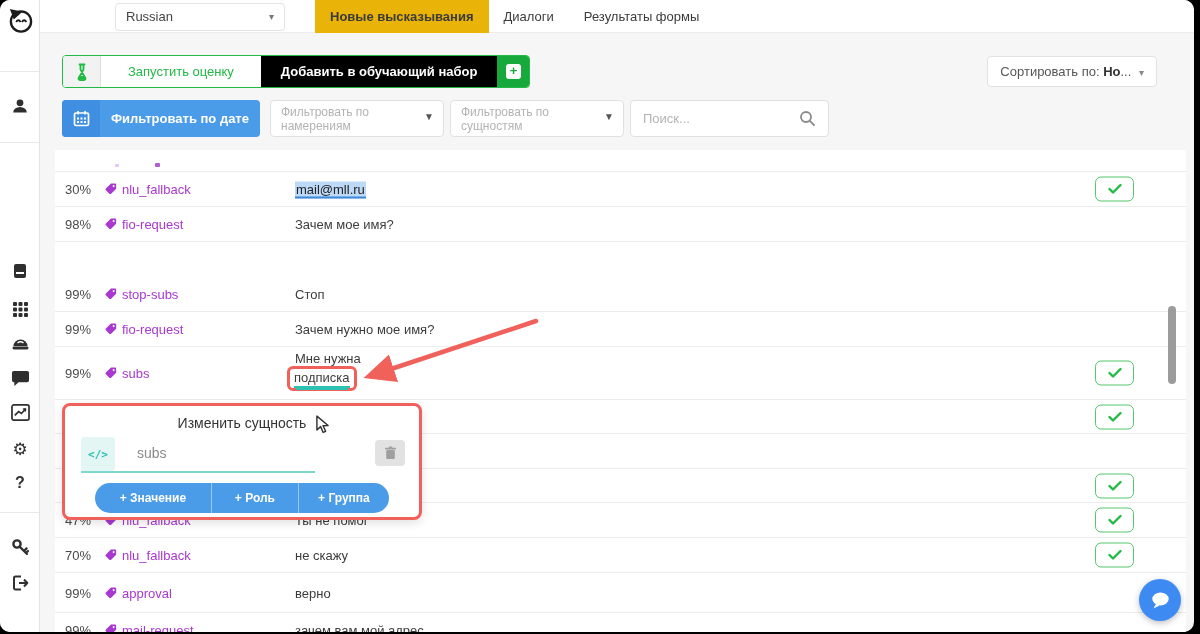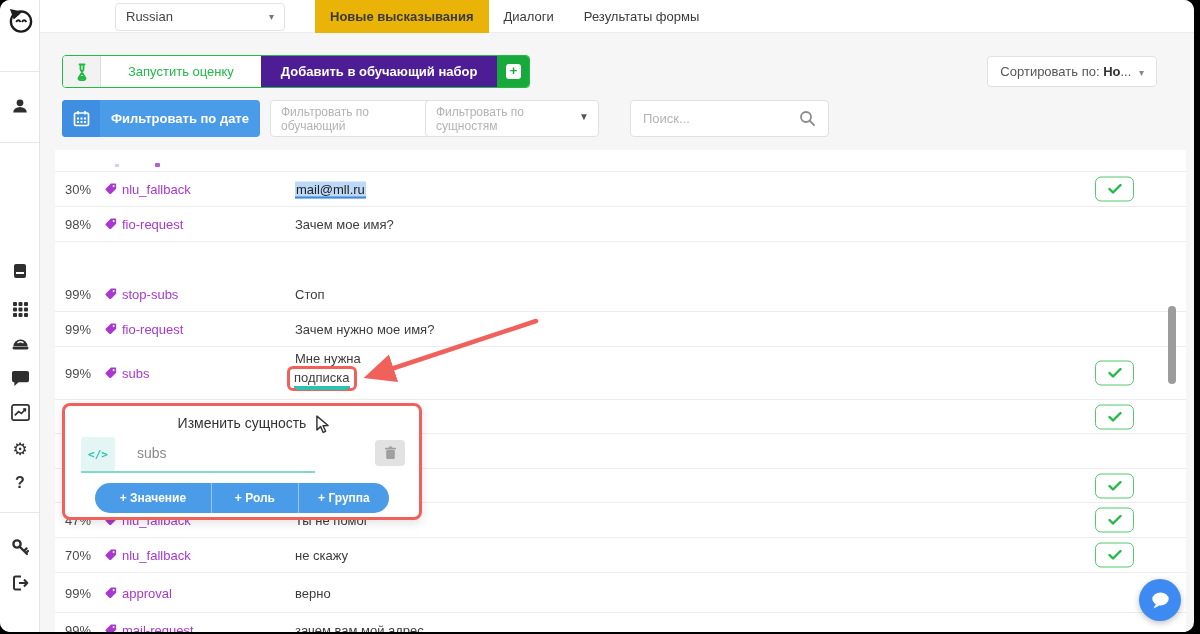--- a/index.html
+++ b/index.html
@@ -19,21 +19,21 @@
   .lang-select .caret{position:absolute;right:10px;top:0;color:#777;font-size:10px;}
   .tabs{position:absolute;left:275px;top:0;height:33px;display:flex;}
   .tab{height:33px;line-height:33px;padding:0 15px;font-size:13px;color:#3b3b3b;white-space:nowrap;}
   .tab.active{background:#eab308;font-weight:bold;}
 
   
   .btn-group{position:absolute;left:62px;top:55px;height:33px;display:flex;border:1px solid #21ba45;border-radius:4px;overflow:hidden;background:#fff;}
   .seg{display:flex;align-items:center;justify-content:center;}
   .seg.flask{width:38px;background:#f2f2f2;border-right:1px solid #dedede;}
   .seg.run{padding:0 27px;color:#21ba45;font-size:13px;font-weight:500;}
-  .seg.add{background:#4c1d95;color:#fff;font-weight:bold;font-size:13px;padding:11px 20px;}
+  .seg.add{background:#000000;color:#fff;font-weight:bold;font-size:13px;padding:11px 20px;}
   .seg.plus{width:32px;background:#18a93c;}
   .plus-box{width:15px;height:15px;background:#fff;border-radius:3px;color:#18a93c;font-weight:bold;font-size:13px;line-height:14px;text-align:center;}
   .sort-btn{position:absolute;right:37px;top:56px;height:31px;background:#fff;border:1px solid #e2e2e2;border-radius:4px;
     font-size:13px;color:#555;line-height:29px;padding:0 12px;white-space:nowrap;}
   .sort-btn b{color:#333;}
   .sort-btn .caret{color:#888;font-size:10px;margin-left:4px;}
 
   
   .date-btn{position:absolute;left:62px;top:100px;width:198px;height:37px;background:#4a9be8;border-radius:4px;display:flex;overflow:hidden;}
   .date-ico{width:38px;background:#3f8ee2;display:flex;align-items:center;justify-content:center;}
@@ -207,24 +207,24 @@
               <rect x="11" y="7.5" width="2" height="2"></rect>
               <rect x="4" y="11" width="2" height="2"></rect>
               <rect x="7.5" y="11" width="2" height="2"></rect>
               <rect x="11" y="11" width="2" height="2"></rect>
             </g>
           </svg>
     </div>
     <div class="date-lab">Фильтровать по дате</div>
   </div>
   <div class="dropdown" style="left:270px">
-    <span>Фильтровать по обучающий</span>
+    <span>Фильтровать по намерениям</span>
     <span class="caret">▼</span>
   </div>
-  <div class="dropdown" style="left:425px">
+  <div class="dropdown" style="left:450px">
     <span>Фильтровать по сущностям</span>
     <span class="caret">▼</span>
   </div>
   <div class="searchbox">
     <input type="text" placeholder="Поиск..." style="">
     <svg width="17" height="17" viewBox="0 0 17 17">
           <circle cx="7" cy="7" r="5" fill="none" stroke="#8a8a8a" stroke-width="1.8"></circle>
           <path d="M10.8,10.8 L15,15" stroke="#8a8a8a" stroke-width="1.8" stroke-linecap="round"></path>
         </svg>
   </div>

